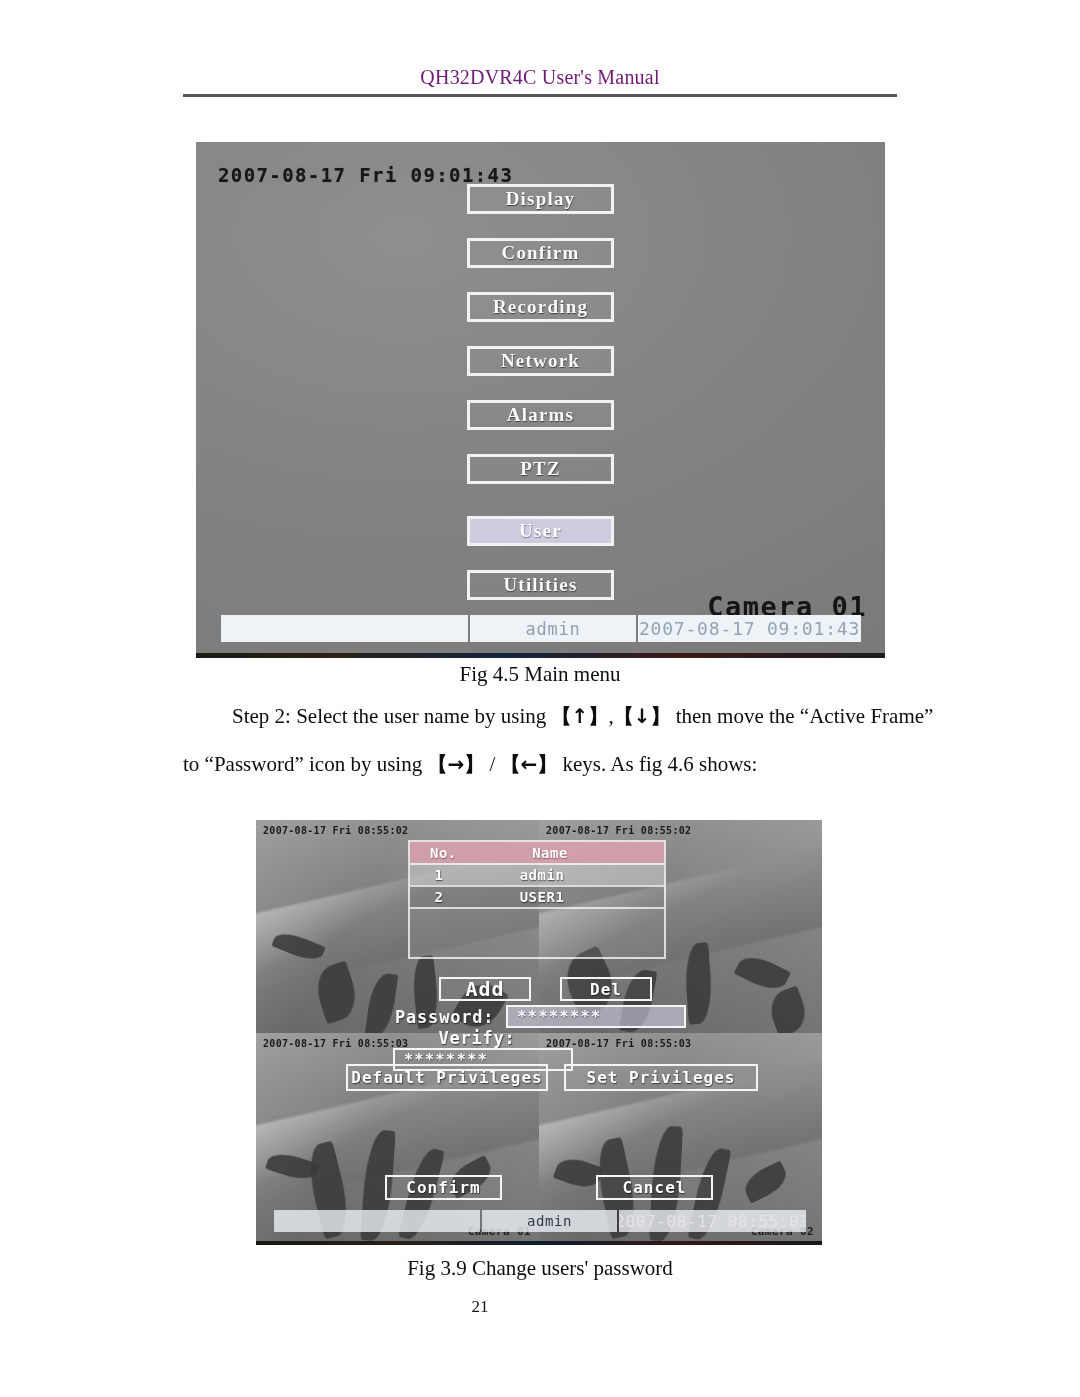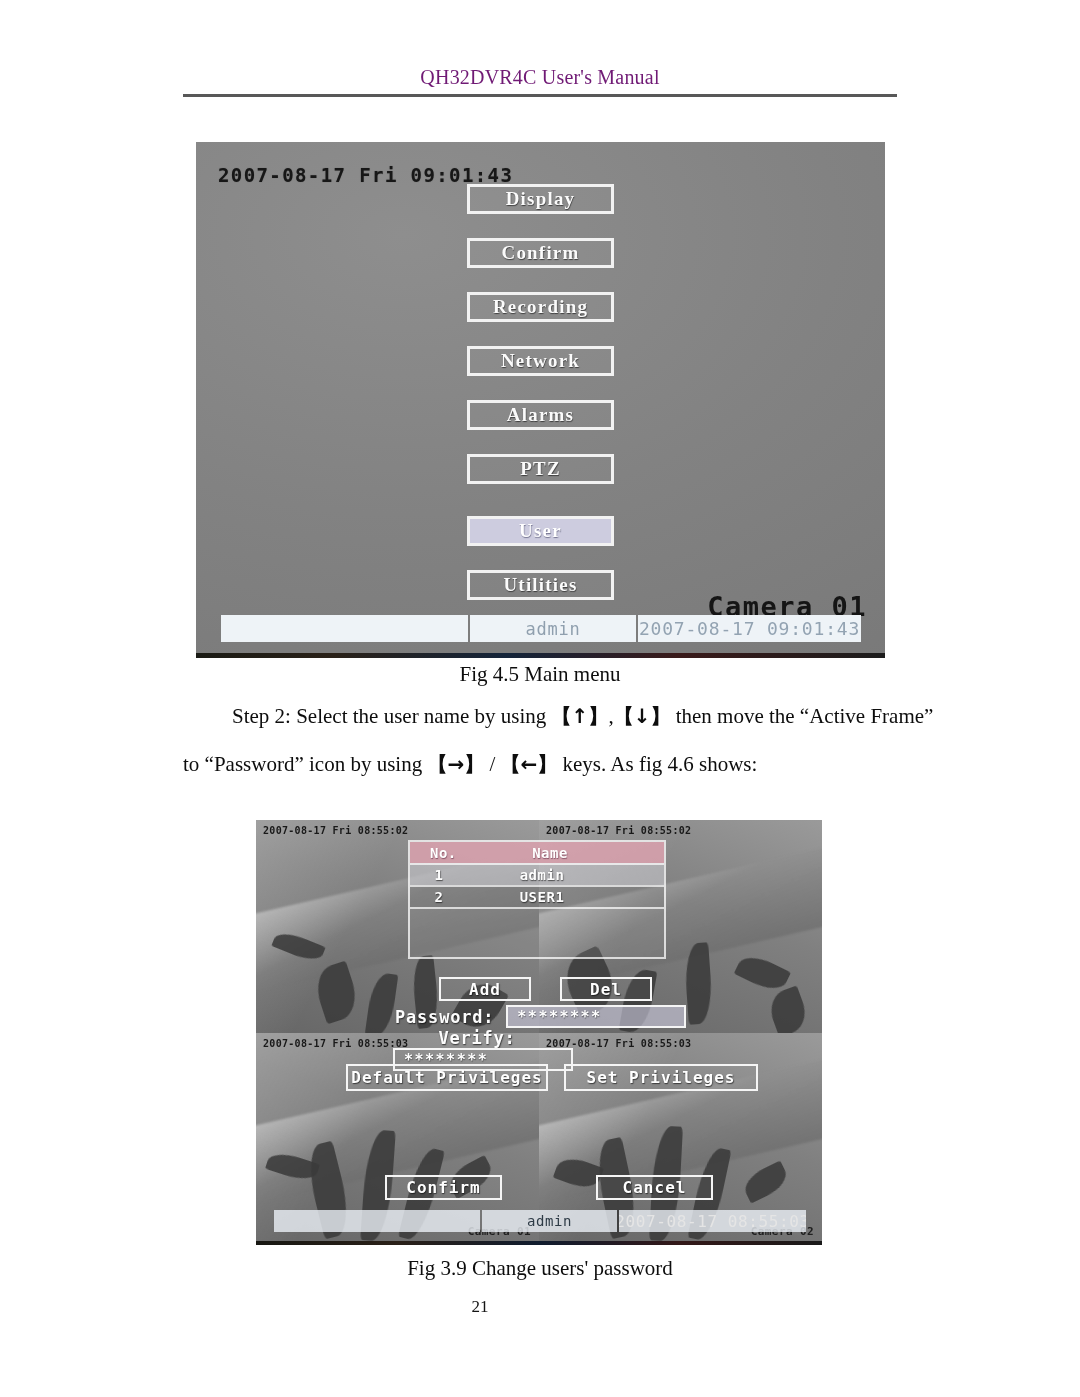--- a/index.html
+++ b/index.html
@@ -317,21 +317,21 @@
     display: flex;
     align-items: center;
     justify-content: center;
     font-family: "DejaVu Sans Mono", monospace;
     font-weight: bold;
     color: #fefefe;
     text-shadow: 0.6px 0.6px 1.2px rgba(0,0,0,0.6);
     letter-spacing: 1px;
     background: rgba(255,255,255,0.04);
   }
-  #btn-add  { left: 183px; top: 157px; width: 92px; height: 24px; font-size: 16px; }
+  #btn-add  { left: 183px; top: 157px; width: 92px; height: 24px; font-size: 20px; }
   #btn-del  { left: 304px; top: 157px; width: 92px; height: 24px; font-size: 16px; }
   #btn-default-privileges { left: 90px;  top: 244px; width: 202px; height: 27px; font-size: 16px; }
   #btn-set-privileges     { left: 308px; top: 244px; width: 194px; height: 27px; font-size: 16px; }
   #btn-confirm { left: 129px; top: 355px; width: 117px; height: 25px; font-size: 16px; }
   #btn-cancel  { left: 340px; top: 355px; width: 117px; height: 25px; font-size: 16px; }
 
   .field-row {
     position: absolute;
     display: flex;
     align-items: center;

